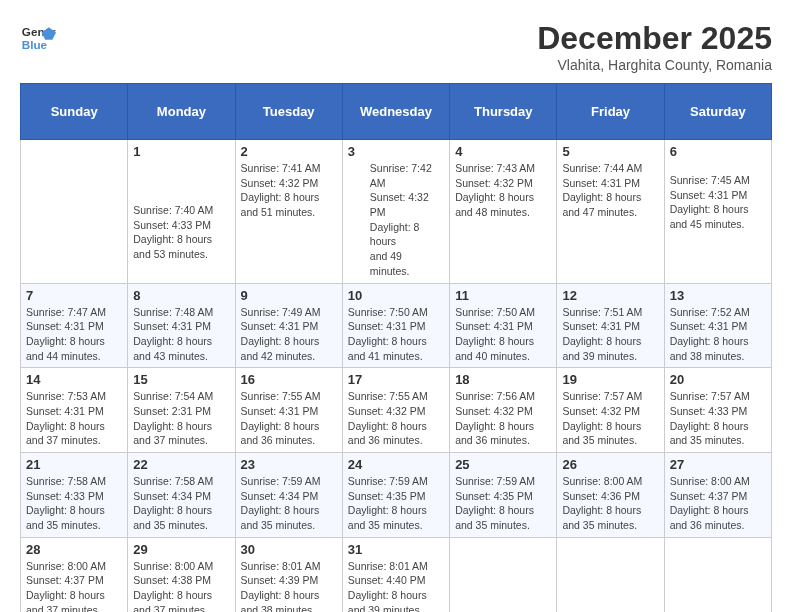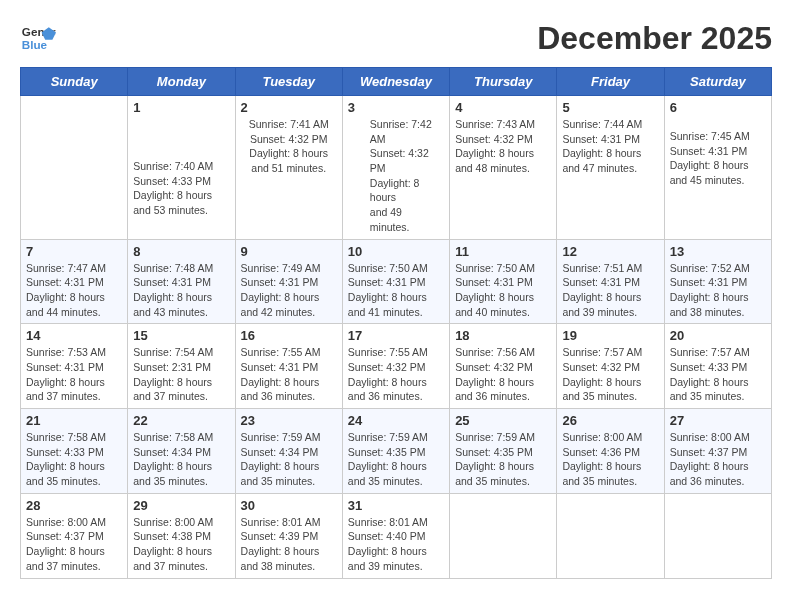--- a/index.html
+++ b/index.html
@@ -41,24 +41,23 @@
     .calendar {
       width: 100%;
       border-collapse: collapse;
       border: 1px solid #ccc;
     }
     .calendar th {
       background: #3a6bbf;
       color: #fff;
       font-size: 13px;
       font-weight: bold;
-      padding: 6px 4px;
+      padding: 20px 4px;
       text-align: center;
       border: 1px solid #2a5aaf;
-      font-style: italic;
     }
     .calendar td {
       vertical-align: top;
       border: 1px solid #ccc;
       padding: 4px 5px;
       width: 107px;
       min-height: 80px;
       background: #fff;
     }
     .calendar tr:nth-child(even) td {
@@ -86,20 +85,21 @@
 <div class="header">
   <div class="logo">
     <svg class="logo-icon" viewBox="0 0 40 40">
       <text x="2" y="18" font-size="13" font-weight="bold" fill="#333" font-family="Arial">General</text>
       <text x="2" y="32" font-size="13" font-weight="bold" fill="#4a90d9" font-family="Arial">Blue</text>
       <polygon points="32,8 40,14 36,22 28,22 24,14" fill="#4a90d9"></polygon>
     </svg>
   </div>
   <div class="title-block">
     <div class="month-title">December 2025</div>
+    <div class="subtitle">Vlahita, Harghita County, Romania</div>
   </div>
 </div>
 
 <table class="calendar">
   <thead>
     <tr>
     <th>Sunday</th>
         <th>Monday</th>
         <th>Tuesday</th>
         <th>Wednesday</th>
@@ -113,21 +113,21 @@
         <td class="empty"></td>
         <td>
           <span class="day-num">1</span>
           <div class="day-info" style="white-space: pre-line; margin-top: 44px;">Sunrise: 7:40 AM
 Sunset: 4:33 PM
 Daylight: 8 hours
 and 53 minutes.</div>
         </td>
         <td>
           <span class="day-num">2</span>
-          <div class="day-info" style="white-space: pre-line; text-align: center;">Sunrise: 7:41 AM
+          <div class="day-info" style="white-space: pre-line;">Sunrise: 7:41 AM
 Sunset: 4:32 PM
 Daylight: 8 hours
 and 51 minutes.</div>
         </td>
         <td>
           <span class="day-num">3</span>
           <div class="day-info" style="white-space: pre-line; margin-left: 22px;">Sunrise: 7:42 AM
 Sunset: 4:32 PM
 Daylight: 8 hours
 and 49 minutes.</div>

